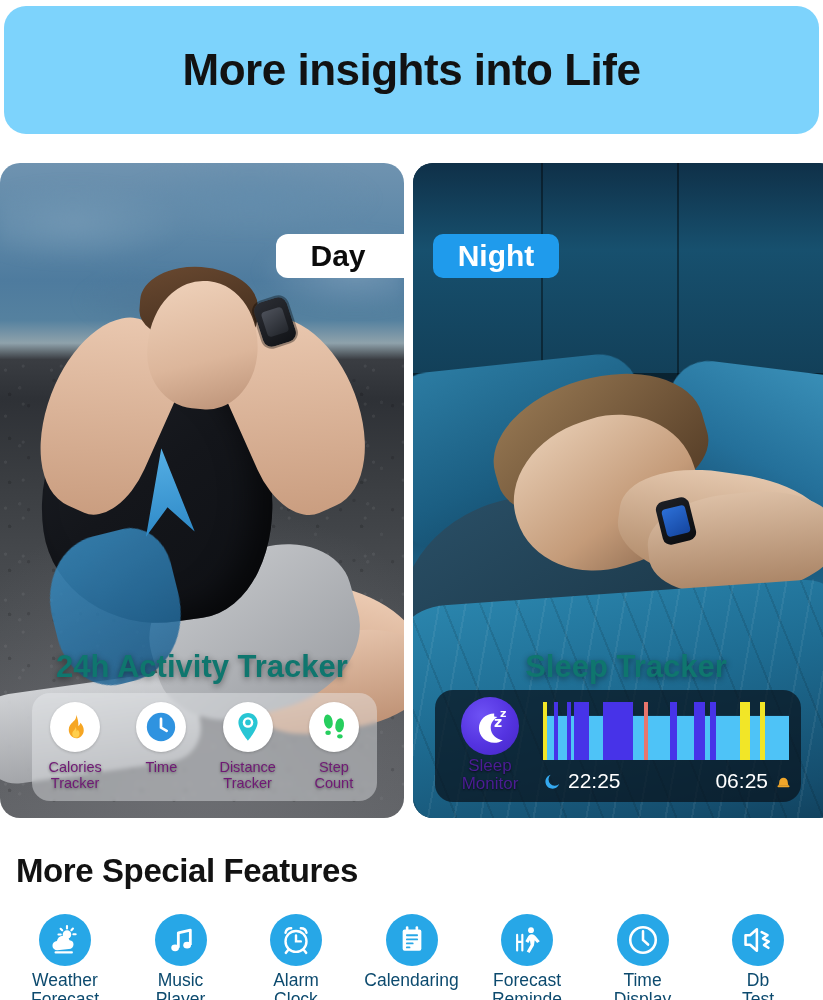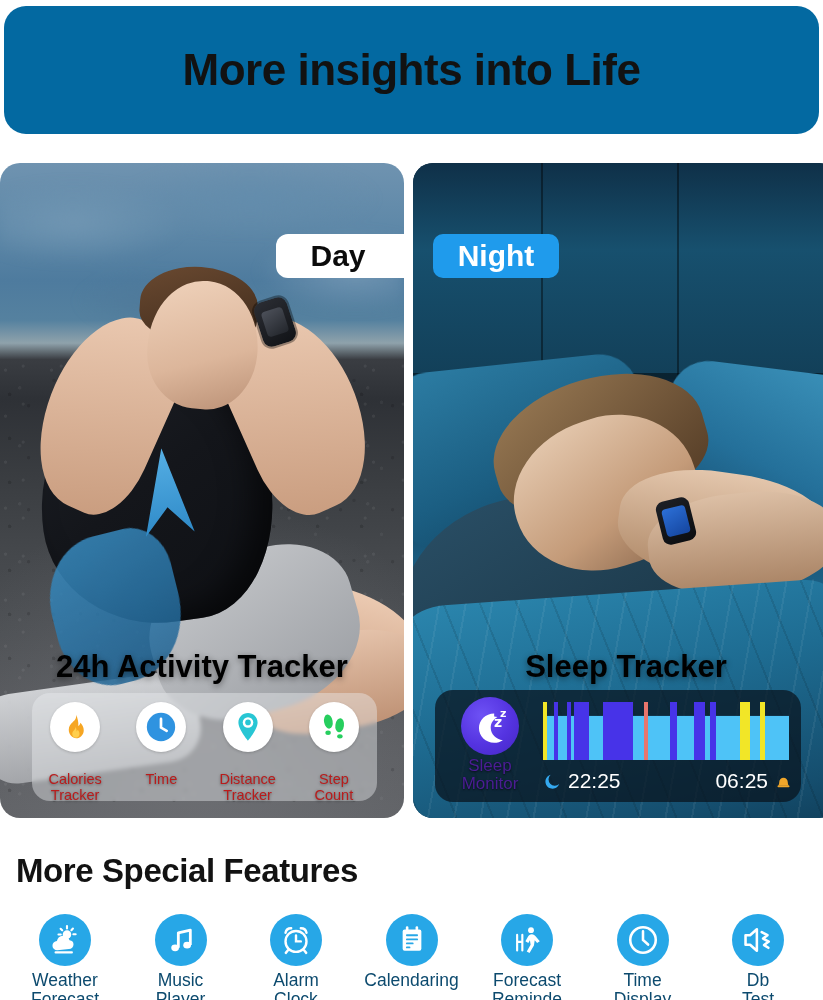--- a/index.html
+++ b/index.html
@@ -7,21 +7,21 @@
     width:823px;height:1000px;
     background:#ffffff;
     font-family:"Liberation Sans", sans-serif;
     overflow:hidden;
     position:relative;
   }
 
   
   .header-banner{
     position:absolute;left:4px;top:6px;width:815px;height:128px;
-    background:#0369a1;border-radius:22px;
+    background:#7dd3fc;border-radius:22px;
     display:flex;align-items:center;justify-content:center;
   }
   .header-title{
     font-size:44px;font-weight:bold;color:#121212;
     letter-spacing:-0.5px;
     font-family:"Liberation Sans", sans-serif;
   }
 
   
   .panels{
@@ -252,21 +252,21 @@
     padding-right:4px;
   }
   .badge-night{
     left:20px;top:71px;width:126px;height:44px;
     background:#1f9bec;color:#ffffff;border-radius:10px;
   }
 
   
   .panel-title{
     position:absolute;left:0;width:100%;text-align:center;
-    color:#000000;font-weight:bold;font-size:31px;
+    color:#0f766e;font-weight:bold;font-size:31px;
     text-shadow:0 2px 6px rgba(0,0,0,.45);
   }
   .panel-title-left{top:486px;}
   .panel-title-right{top:486px;}
 
   
   .feature-strip{
     position:absolute;left:32px;top:530px;width:345px;height:108px;
     background:rgba(236,238,240,0.42);
     border-radius:18px;
@@ -275,21 +275,21 @@
     backdrop-filter:blur(2px);
   }
   .feature{width:86px;text-align:center;}
   .feature-circle{
     width:50px;height:50px;border-radius:50%;
     background:#ffffff;margin:0 auto;
     display:flex;align-items:center;justify-content:center;
     box-shadow:0 1px 3px rgba(0,0,0,.18);
   }
   .feature-label{
-    margin-top:20px;color:#b91c1c;font-size:14.5px;line-height:1.07;
+    margin-top:8px;color:#701a75;font-size:14.5px;line-height:1.07;
     text-shadow:0 1px 3px rgba(0,0,0,.45);
     white-space:pre-line;
   }
 
   
   .sleep-card{
     position:absolute;left:22px;top:527px;width:366px;height:112px;
     background:rgba(8,18,28,0.72);
     border-radius:18px;
     box-sizing:border-box;

